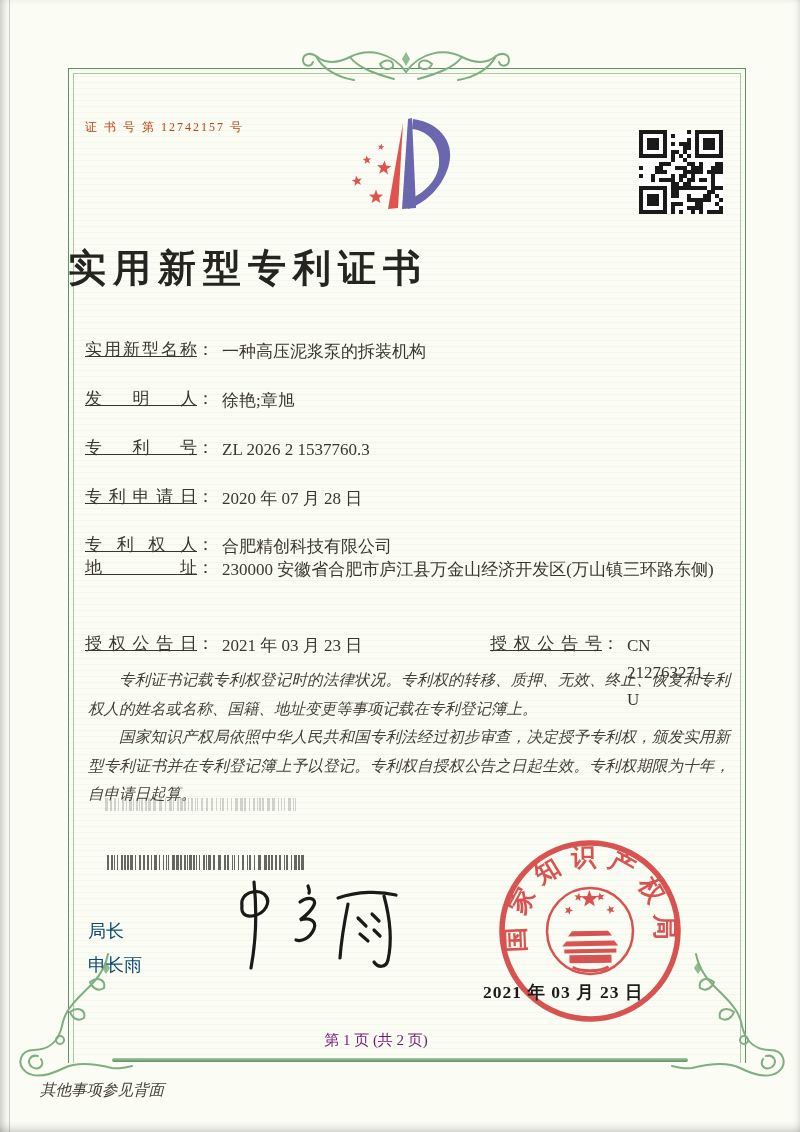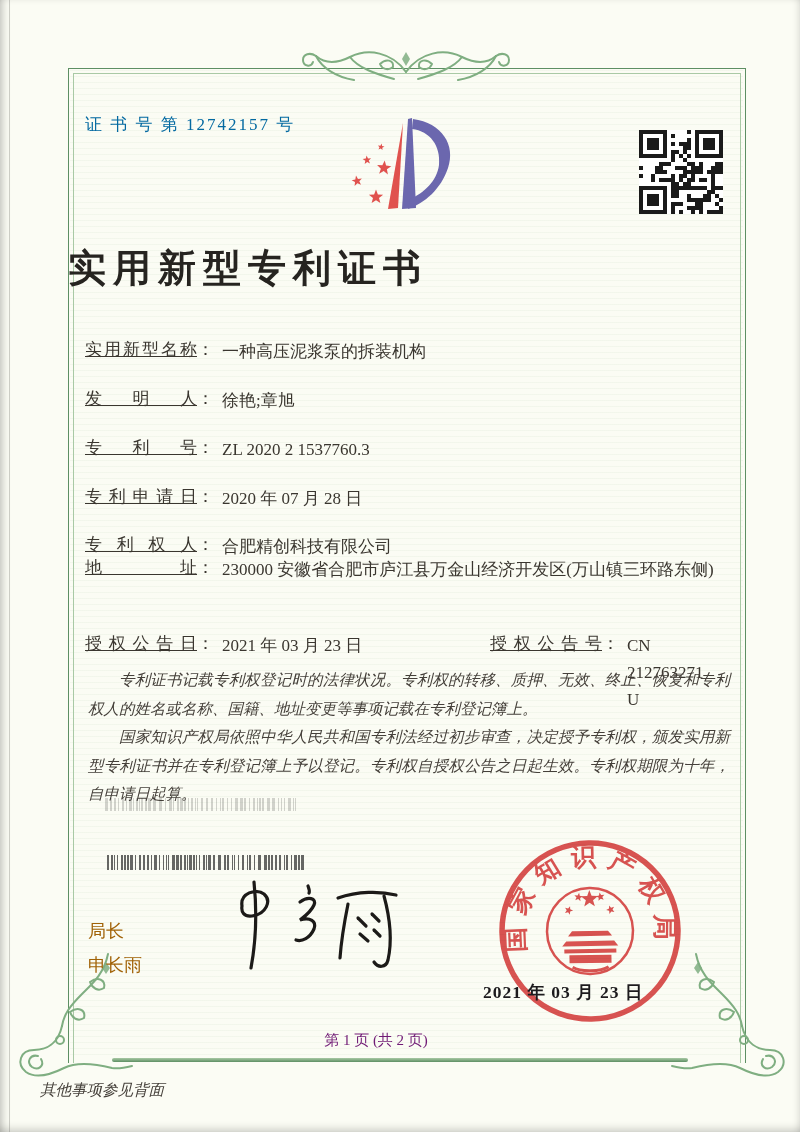--- a/index.html
+++ b/index.html
@@ -17,34 +17,34 @@
     position:absolute;left:70px;top:70px;width:673px;height:990px;
     background:repeating-linear-gradient(180deg, rgba(140,180,140,.08) 0 1px, transparent 1px 6px);
     pointer-events:none;
   }
   .frame-outer{position:absolute;left:68px;top:68px;width:676px;height:994px;
     border:1.6px solid var(--frame_green);border-bottom:none;}
   .frame-inner{position:absolute;left:73px;top:73px;width:666px;height:989px;
     border:1px solid var(--frame_light);border-bottom:none;}
   .frame-bottom{position:absolute;left:112px;top:1058px;width:576px;height:4px;
     background:linear-gradient(180deg,var(--frame_light),var(--frame_green));border-radius:2px;}
-  .cert-no{position:absolute;left:85px;top:113px;font-size:17px;letter-spacing:2px;color:#0369a1;}
+  .cert-no{position:absolute;left:85px;top:119px;font-size:12px;letter-spacing:2px;color:#c2410c;}
   .title{position:absolute;left:68px;top:243px;width:788px;text-align:left;
     font-size:38px;font-weight:bold;letter-spacing:7px;color:#262420;}
   .field-row{position:absolute;left:85px;width:630px;display:flex;align-items:flex-start;
     font-size:17px;color:#3a362f;}
   .field-label{width:112px;text-align:justify;text-align-last:justify;flex:0 0 112px;text-decoration:underline;}
   .field-colon{margin:0 2px 0 0;}
   .field-value{margin-left:6px;line-height:27px;max-width:500px;}
   .grant-group2{position:absolute;left:405px;top:0;display:flex;font-size:17px;}
   .paragraphs{position:absolute;left:88px;top:666px;width:642px;
     font-size:15.5px;line-height:28.5px;color:#45403a;font-style:italic;text-align:justify;}
   .paragraphs p{margin:0;text-indent:2em;}
   .barcode{position:absolute;}
-  .director{position:absolute;left:88px;top:914px;font-size:18px;color:#a16207;line-height:34px;
+  .director{position:absolute;left:88px;top:914px;font-size:18px;color:#0c4a6e;line-height:34px;
     font-family:"Liberation Sans","DejaVu Sans",sans-serif;}
   .signature-svg{position:absolute;left:220px;top:876px;}
   .seal-svg{position:absolute;left:468px;top:833px;mix-blend-mode:multiply;opacity:.92;transform:rotate(-1deg);}
   .seal-ring{fill:none;stroke:var(--seal_red);stroke-width:5.5px;}
   .seal-text{fill:var(--seal_red);font-size:25px;font-weight:bold;letter-spacing:10px;
     font-family:"Liberation Serif","DejaVu Serif",serif;}
   .emblem-fill{fill:var(--seal_red);}
   .emblem-stroke{fill:none;stroke:var(--seal_red);}
   .seal-date{position:absolute;left:483px;top:980px;font-size:17.5px;font-weight:600;
     color:#1d1b1e;letter-spacing:1px;}
@@ -360,21 +360,21 @@
     <span class="field-value">一种高压泥浆泵的拆装机构</span>
   </div>
   <div class="field-row" style="top:387px">
     <span class="field-label">发明人</span>
       <span class="field-colon">：</span>
     <span class="field-value">徐艳;章旭</span>
   </div>
   <div class="field-row" style="top:436px">
     <span class="field-label">专利号</span>
       <span class="field-colon">：</span>
-    <span class="field-value">ZL 2020 2 1537760.3</span>
+    <span class="field-value">ZL 2026 2 1537760.3</span>
   </div>
   <div class="field-row" style="top:485px">
     <span class="field-label">专利申请日</span>
       <span class="field-colon">：</span>
     <span class="field-value">2020 年 07 月 28 日</span>
   </div>
   <div class="field-row" style="top:533px">
     <span class="field-label">专利权人</span>
       <span class="field-colon">：</span>
     <span class="field-value">合肥精创科技有限公司</span>

